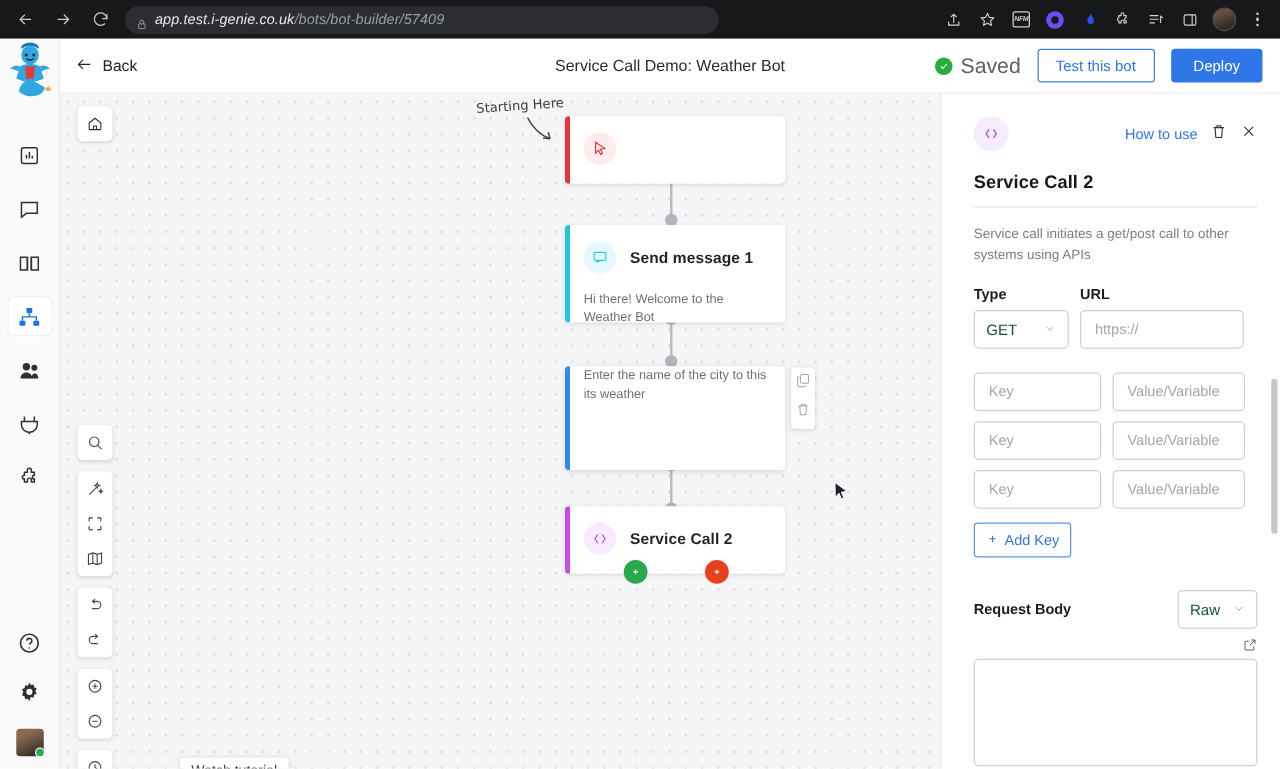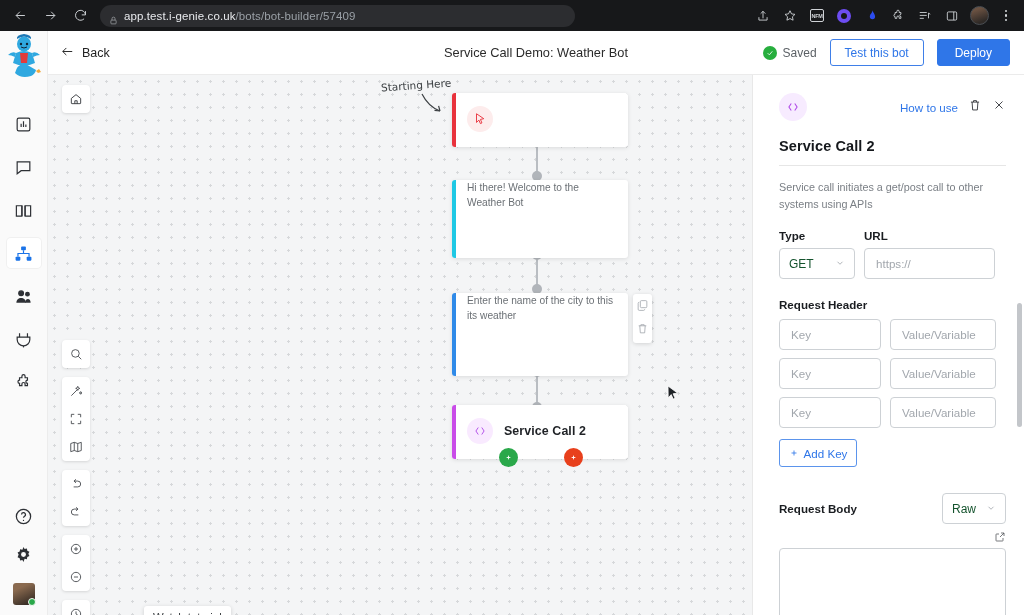--- a/index.html
+++ b/index.html
@@ -6,21 +6,21 @@
   html, body {
     width: 1024px; height: 615px;
     font-family: "Liberation Sans", sans-serif;
     background: #fff; overflow: hidden;
   }
   .app { position: relative; width: 1024px; height: 615px; }
 
   
   .browser-bar {
     position: absolute; top: 0; left: 0; width: 1024px; height: 31px;
-    background: #17181a; display: flex; align-items: center; gap: 0;
+    background: #17181a; display: flex; align-items: center; gap: 0; font-style: italic;
   }
   .nav-btns { display: flex; align-items: center; padding-left: 6px; gap: 2px; }
   .nav-btn {
     width: 28px; height: 28px; display: flex; align-items: center; justify-content: center;
     color: #c9ccd0; border-radius: 50%;
   }
   .nav-btn svg { width: 15px; height: 15px; fill: none; stroke: #c9ccd0; stroke-width: 1.6; }
   .omnibox {
     margin-left: 6px; height: 22px; width: 475px; background: #2c2d30;
     border-radius: 11px; display: flex; align-items: center; padding: 0 9px; gap: 6px;
@@ -94,21 +94,21 @@
   .back-btn {
     display: flex; align-items: center; gap: 7px; margin-left: 12px;
     font-size: 12.5px; color: #222; font-weight: 400;
   }
   .back-btn svg { width: 15px; height: 13px; stroke: #222; fill: none; stroke-width: 1.6; }
   .bot-title {
     position: absolute; left: 0; right: 0; text-align: center;
     font-size: 12.8px; color: #2b2b2b; pointer-events: none;
   }
   .hdr-right { margin-left: auto; display: flex; align-items: center; gap: 13px; padding-right: 14px; }
-  .saved { display: flex; align-items: center; gap: 6px; font-size: 12px; color: #5c6166; }
+  .saved { display: flex; align-items: center; gap: 6px; font-size: 17px; color: #5c6166; }
   .saved .tick {
     width: 14px; height: 14px; border-radius: 50%; background: #27ae3e;
     display: flex; align-items: center; justify-content: center;
   }
   .saved .tick svg { width: 8px; height: 8px; stroke: #fff; fill: none; stroke-width: 2.4; }
   .btn-outline {
     height: 27px; padding: 0 14px; border: 1px solid #3f7fe8; border-radius: 3px;
     color: #2f76e8; font-size: 12px; background: #fff;
     display: flex; align-items: center; justify-content: center;
   }
@@ -538,20 +538,29 @@
           <div class="node-ic" style="background:#fdecec">
             <svg viewBox="0 0 24 24" style="stroke:#e8323c">
                 <path d="M6 3l12.5 8.5-5.8 1.2 2.6 6-2.6 1.2-2.6-6-4.1 4z"></path>
               </svg>
           </div>
         </div>
       </div>
 
       <div class="node" style="left:404px; top:105px; height:78px;">
         <div class="accent" style="background:#1ec8e4"></div>
+        <div class="node-head">
+          <div class="node-ic" style="background:#e6f9fd">
+            <svg viewBox="0 0 24 24" style="stroke:#1ec8e4">
+                <rect x="4" y="5" width="16" height="11" rx="2"></rect>
+                <path d="M9 16l-2 3 5-3"></path>
+              </svg>
+          </div>
+          <div class="node-title">Send message 1</div>
+        </div>
         <div class="node-sub">Hi there! Welcome to the Weather Bot</div>
       </div>
 
       <div class="node" style="left:404px; top:218px; height:83px;">
         <div class="accent" style="background:#2f8ae8"></div>
         <div class="node-sub">Enter the name of the city to this its weather</div>
       </div>
 
       <div class="hover-tools" style="left:585px; top:219px;">
         <div>
@@ -633,21 +642,20 @@
           </span>
         </div>
       </div>
       <div style="width:131px">
         <div class="fld-label">URL</div>
         <div class="in-box" title="https://">https://</div>
       </div>
     </div>
 
     <div style="margin-top:19px">
-      <div class="fld-label">Request Header</div>
       <div class="hdr-grid">
         <div class="in-box">Key</div>
         <div class="in-box">Value/Variable</div>
         <div class="in-box">Key</div>
         <div class="in-box">Value/Variable</div>
         <div class="in-box">Key</div>
         <div class="in-box">Value/Variable</div>
       </div>
       <div class="add-key">
         <span>

